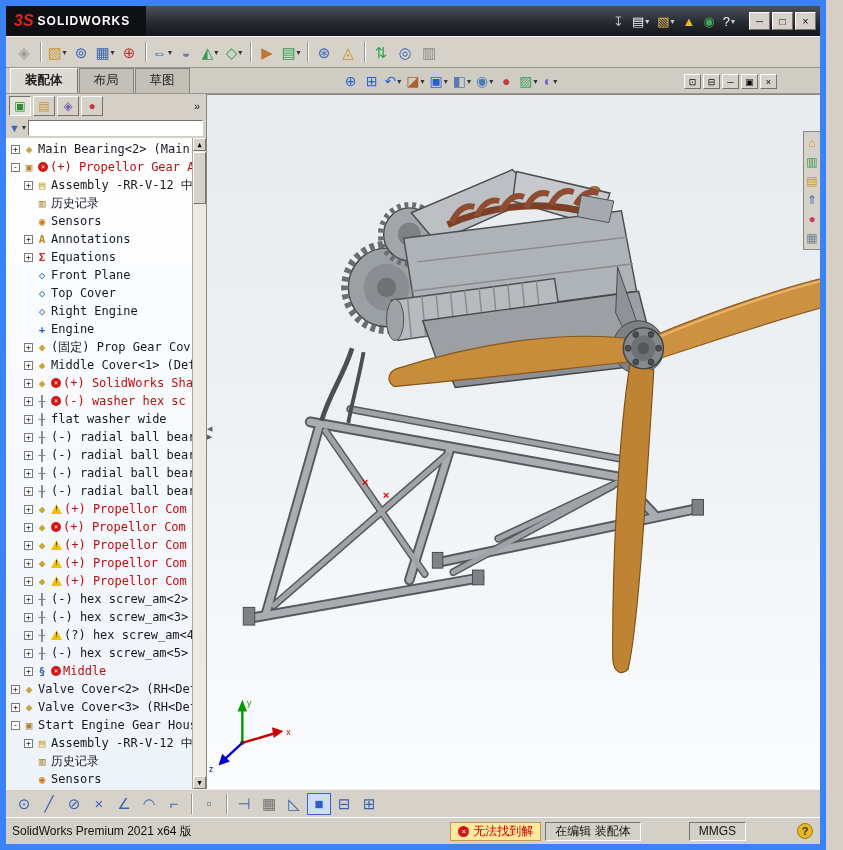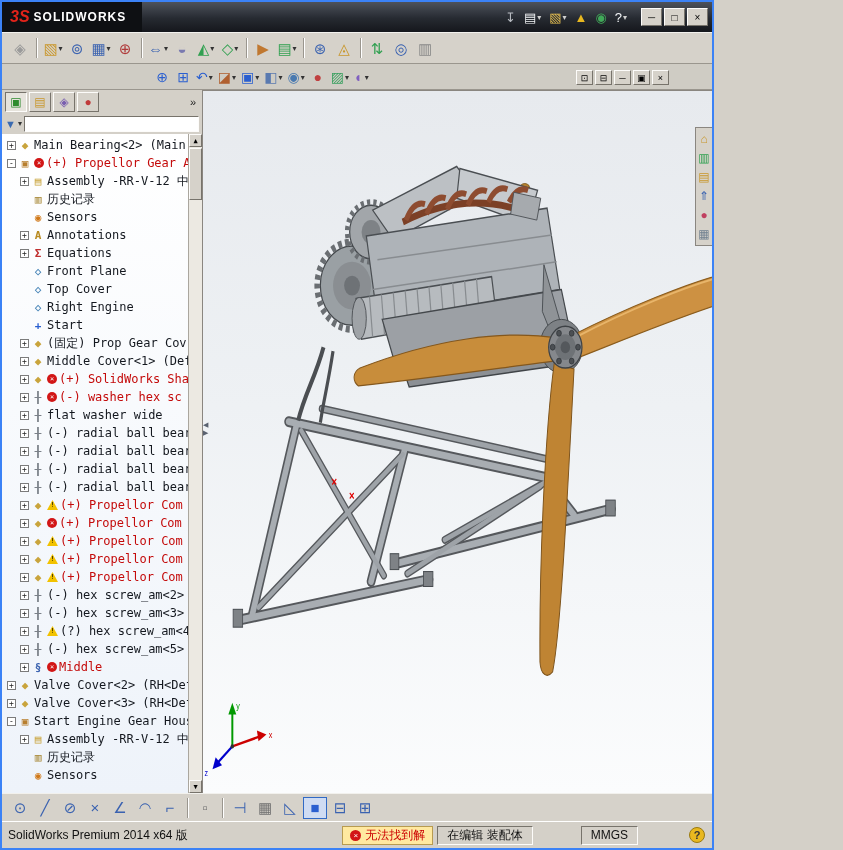--- a/index.html
+++ b/index.html
@@ -1,18 +1,18 @@
 <!DOCTYPE html>
 <html><head>
 <meta charset="utf-8">
 <style>
   * { box-sizing: border-box; margin: 0; padding: 0; }
   html, body { width: 843px; height: 850px; overflow: hidden; }
   body { font-family: "Liberation Sans", sans-serif; background: #d4d0c8; }
-  .app { width: 714px; height: 850px; border: 2px solid #3b82f6; display: flex; flex-direction: column; background: #0c4a6e; }
+  .app { width: 826px; height: 850px; border: 6px solid #3b82f6; display: flex; flex-direction: column; background: #0c4a6e; }
 
   
   .titlebar { height: 30px; background: linear-gradient(180deg,#4d525b 0%, #262a31 55%, #15171c 100%); display: flex; align-items: center; flex: none; }
   .logo { width: 140px; height: 100%; background: #0e1013; display: flex; align-items: center; padding-left: 8px; gap: 4px; flex: none; }
   .logo-mark { color: #e2231a; font-weight: bold; font-style: italic; font-size: 16px; }
   .logo-text { color: #fff; font-weight: bold; font-size: 12px; letter-spacing: 1px; }
   .menubar { display: flex; align-items: center; height: 100%; margin-left: 10px; }
   .menu-item { color: #f0f0f0; font-size: 12.5px; padding: 0 8px; height: 100%; display: flex; align-items: center; cursor: default; }
   .tb-right { display: flex; align-items: center; margin-left: auto; }
   .tbi { display: flex; align-items: center; margin: 0 4px; font-size: 13px; }
@@ -183,20 +183,25 @@
       </span>
       <span class="btn">
         <span class="glyph" style="color: rgb(58, 98, 176);">◎</span>
       </span>
       <span class="btn">
         <span class="glyph" style="color: rgb(136, 136, 136);">▥</span>
       </span>
     </div>
 
   <div class="tabrow">
+    <div class="tabs" id="tabs">
+        <span class="tab active">装配体</span>
+        <span class="tab">布局</span>
+        <span class="tab">草图</span>
+      </div>
     <div class="headsup" id="headsup">
         <span class="btn">
           <span class="glyph" style="color: rgb(42, 95, 208);">⊕</span>
         </span>
         <span class="btn">
           <span class="glyph" style="color: rgb(42, 95, 208);">⊞</span>
         </span>
         <span class="btn">
           <span class="glyph" style="color: rgb(42, 95, 208);">↶</span>
           <span class="caret">▾</span>
@@ -309,21 +314,21 @@
             <span class="tlabel">Top Cover</span>
           </div>
           <div class="trow" style="padding-left: 16px;">
             <span class="exp-spacer"></span>
             <span class="ticon" style="color: rgb(74, 134, 184);">◇</span>
             <span class="tlabel">Right Engine</span>
           </div>
           <div class="trow" style="padding-left: 16px;">
             <span class="exp-spacer"></span>
             <span class="ticon" style="color: rgb(42, 95, 208);">+</span>
-            <span class="tlabel">Start</span>
+            <span class="tlabel">Engine</span>
           </div>
           <div class="trow" style="padding-left: 16px;">
             <span class="expand">+</span>
             <span class="ticon" style="color: rgb(201, 164, 60);">◆</span>
             <span class="tlabel">(固定) Prop Gear Cov</span>
           </div>
           <div class="trow" style="padding-left: 16px;">
             <span class="expand">+</span>
             <span class="ticon" style="color: rgb(201, 164, 60);">◆</span>
             <span class="tlabel">Middle Cover&lt;1&gt; (Def</span>
@@ -643,21 +648,21 @@
       </span>
       <span class="btn sk-btn">
         <span class="glyph" style="color: rgb(58, 98, 176);">⊟</span>
       </span>
       <span class="btn sk-btn">
         <span class="glyph" style="color: rgb(58, 98, 176);">⊞</span>
       </span>
     </div>
 
   <div class="statusbar">
-    <span class="sb-left">SolidWorks Premium 2014 x64 版</span>
+    <span class="sb-left">SolidWorks Premium 2021 x64 版</span>
     <span class="sb-alert">
       <span class="sb-alert-icon">×</span>
       <span>无法找到解</span>
     </span>
     <span class="sb-cell">
       <span>在编辑 装配体</span>
     </span>
     <span class="sb-gap"></span>
     <span class="sb-cell">
       <span>MMGS</span>

